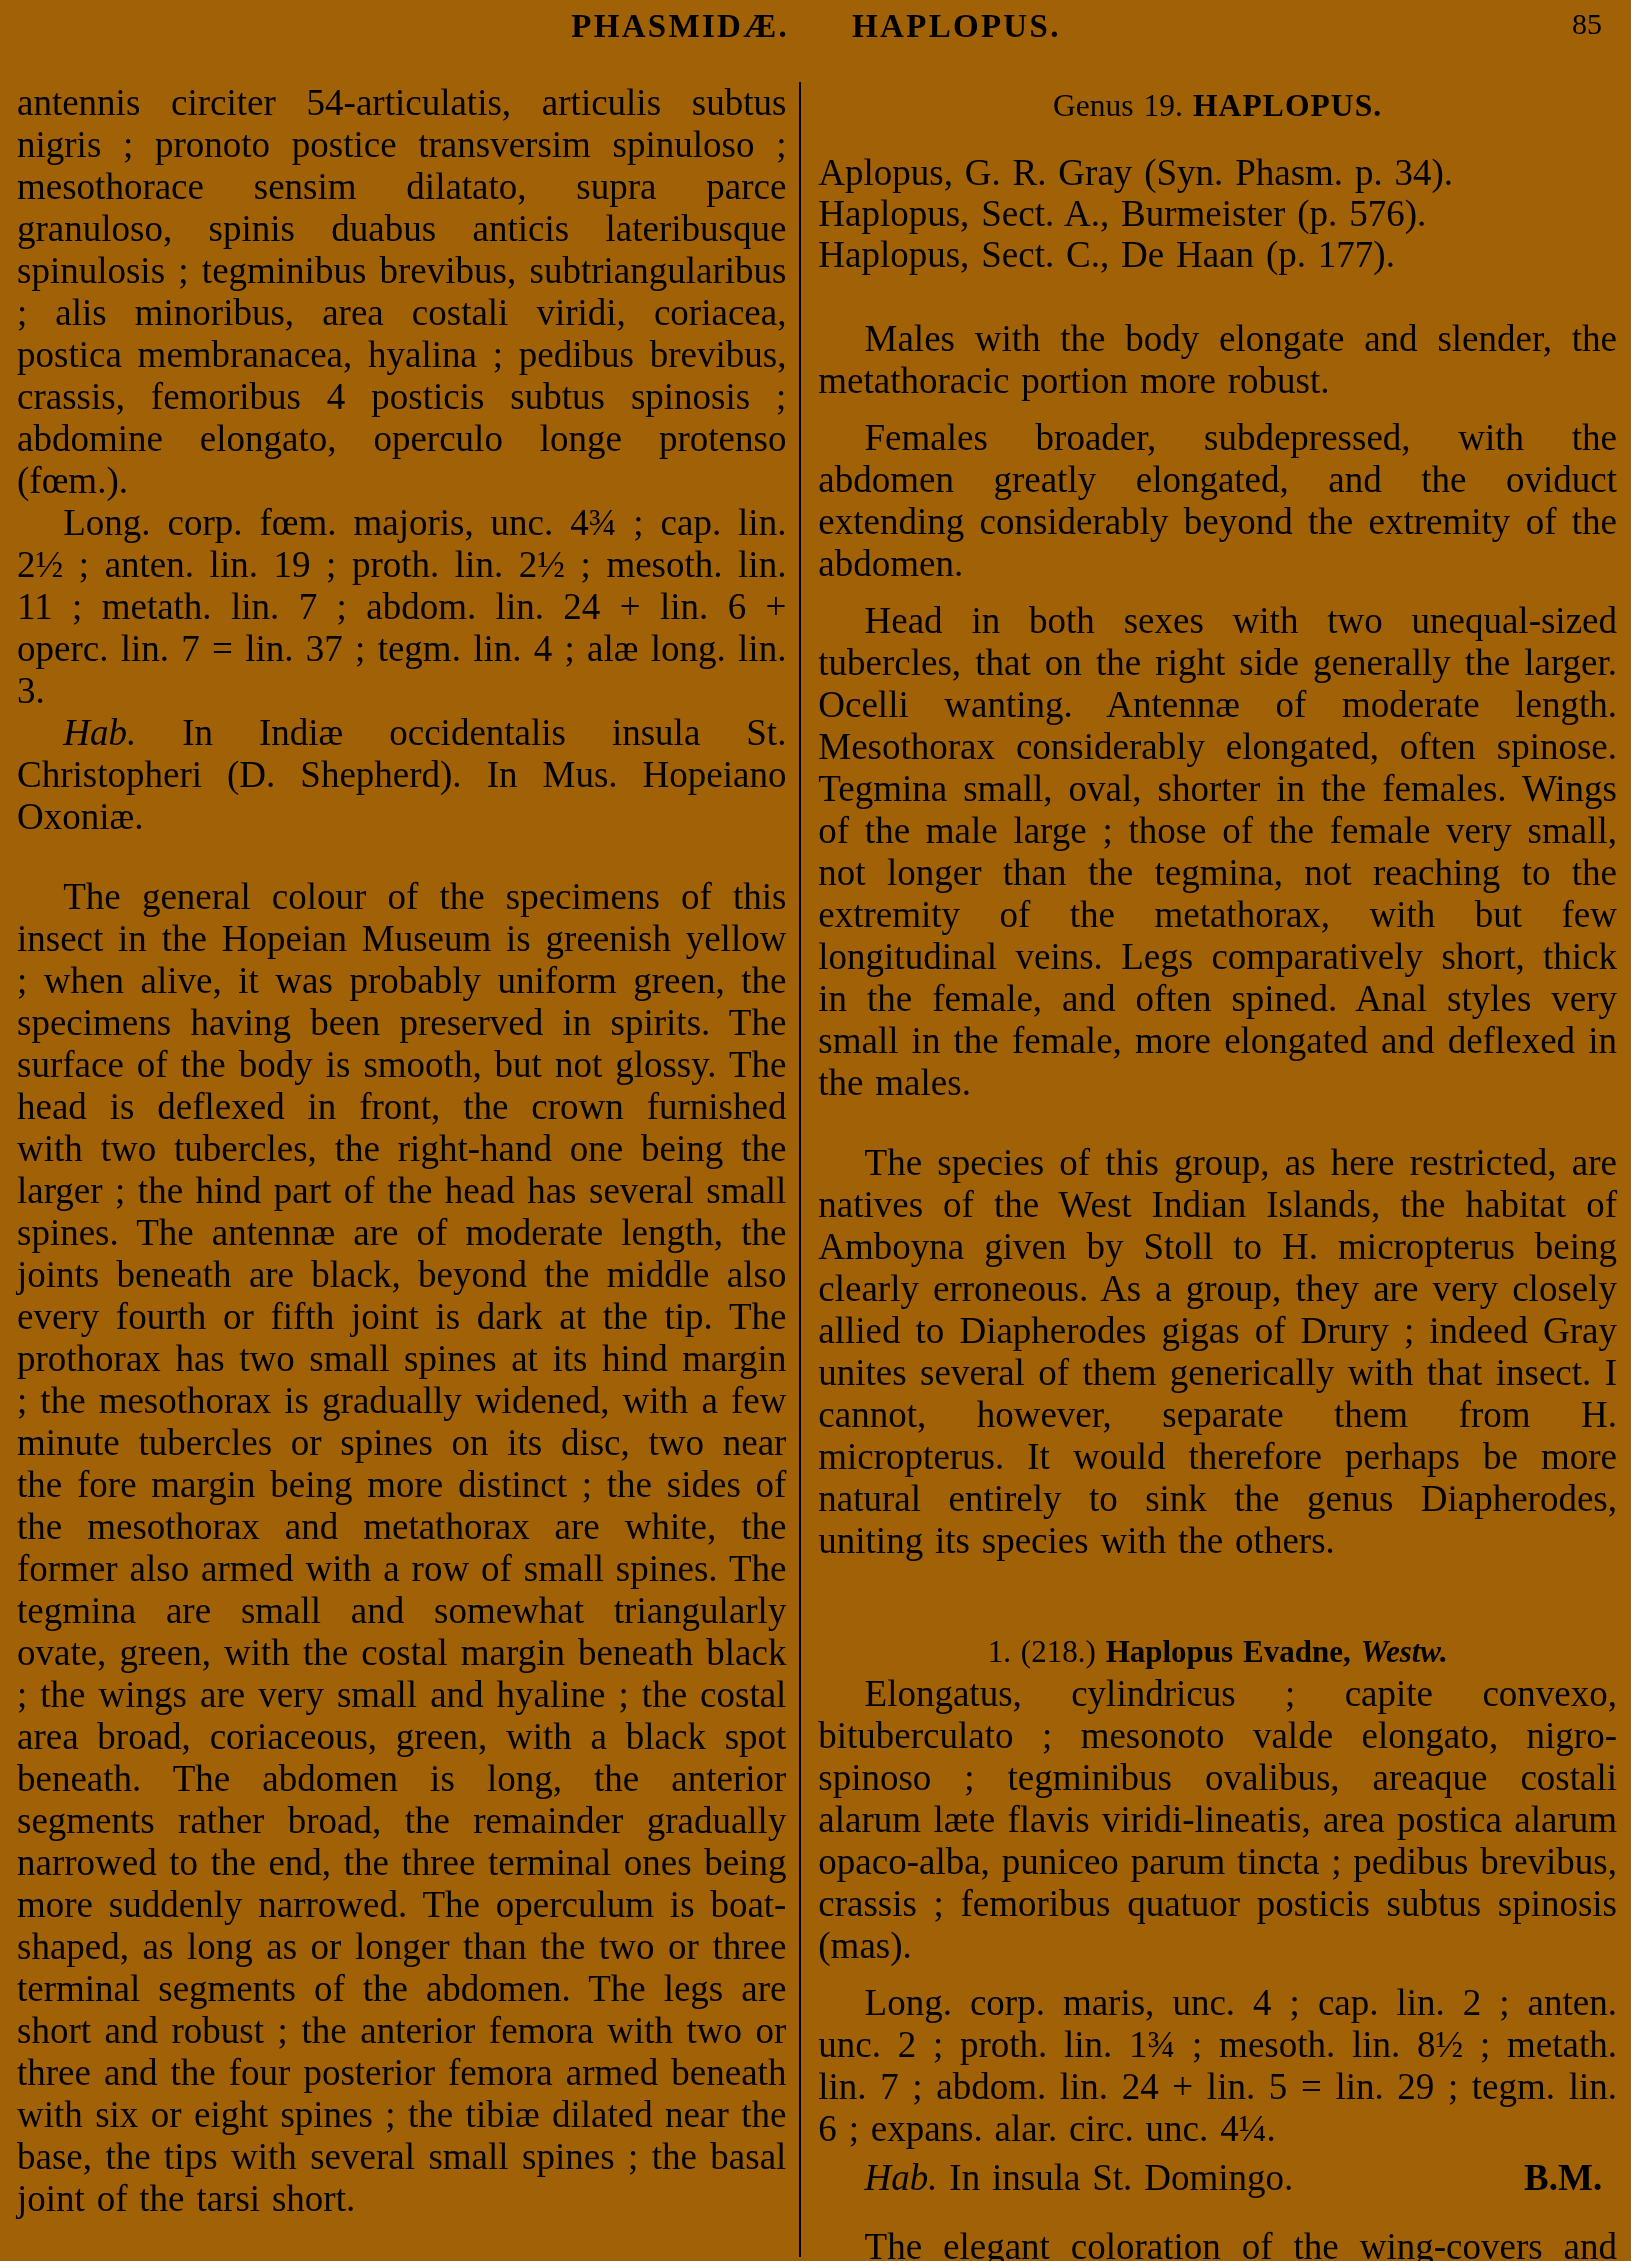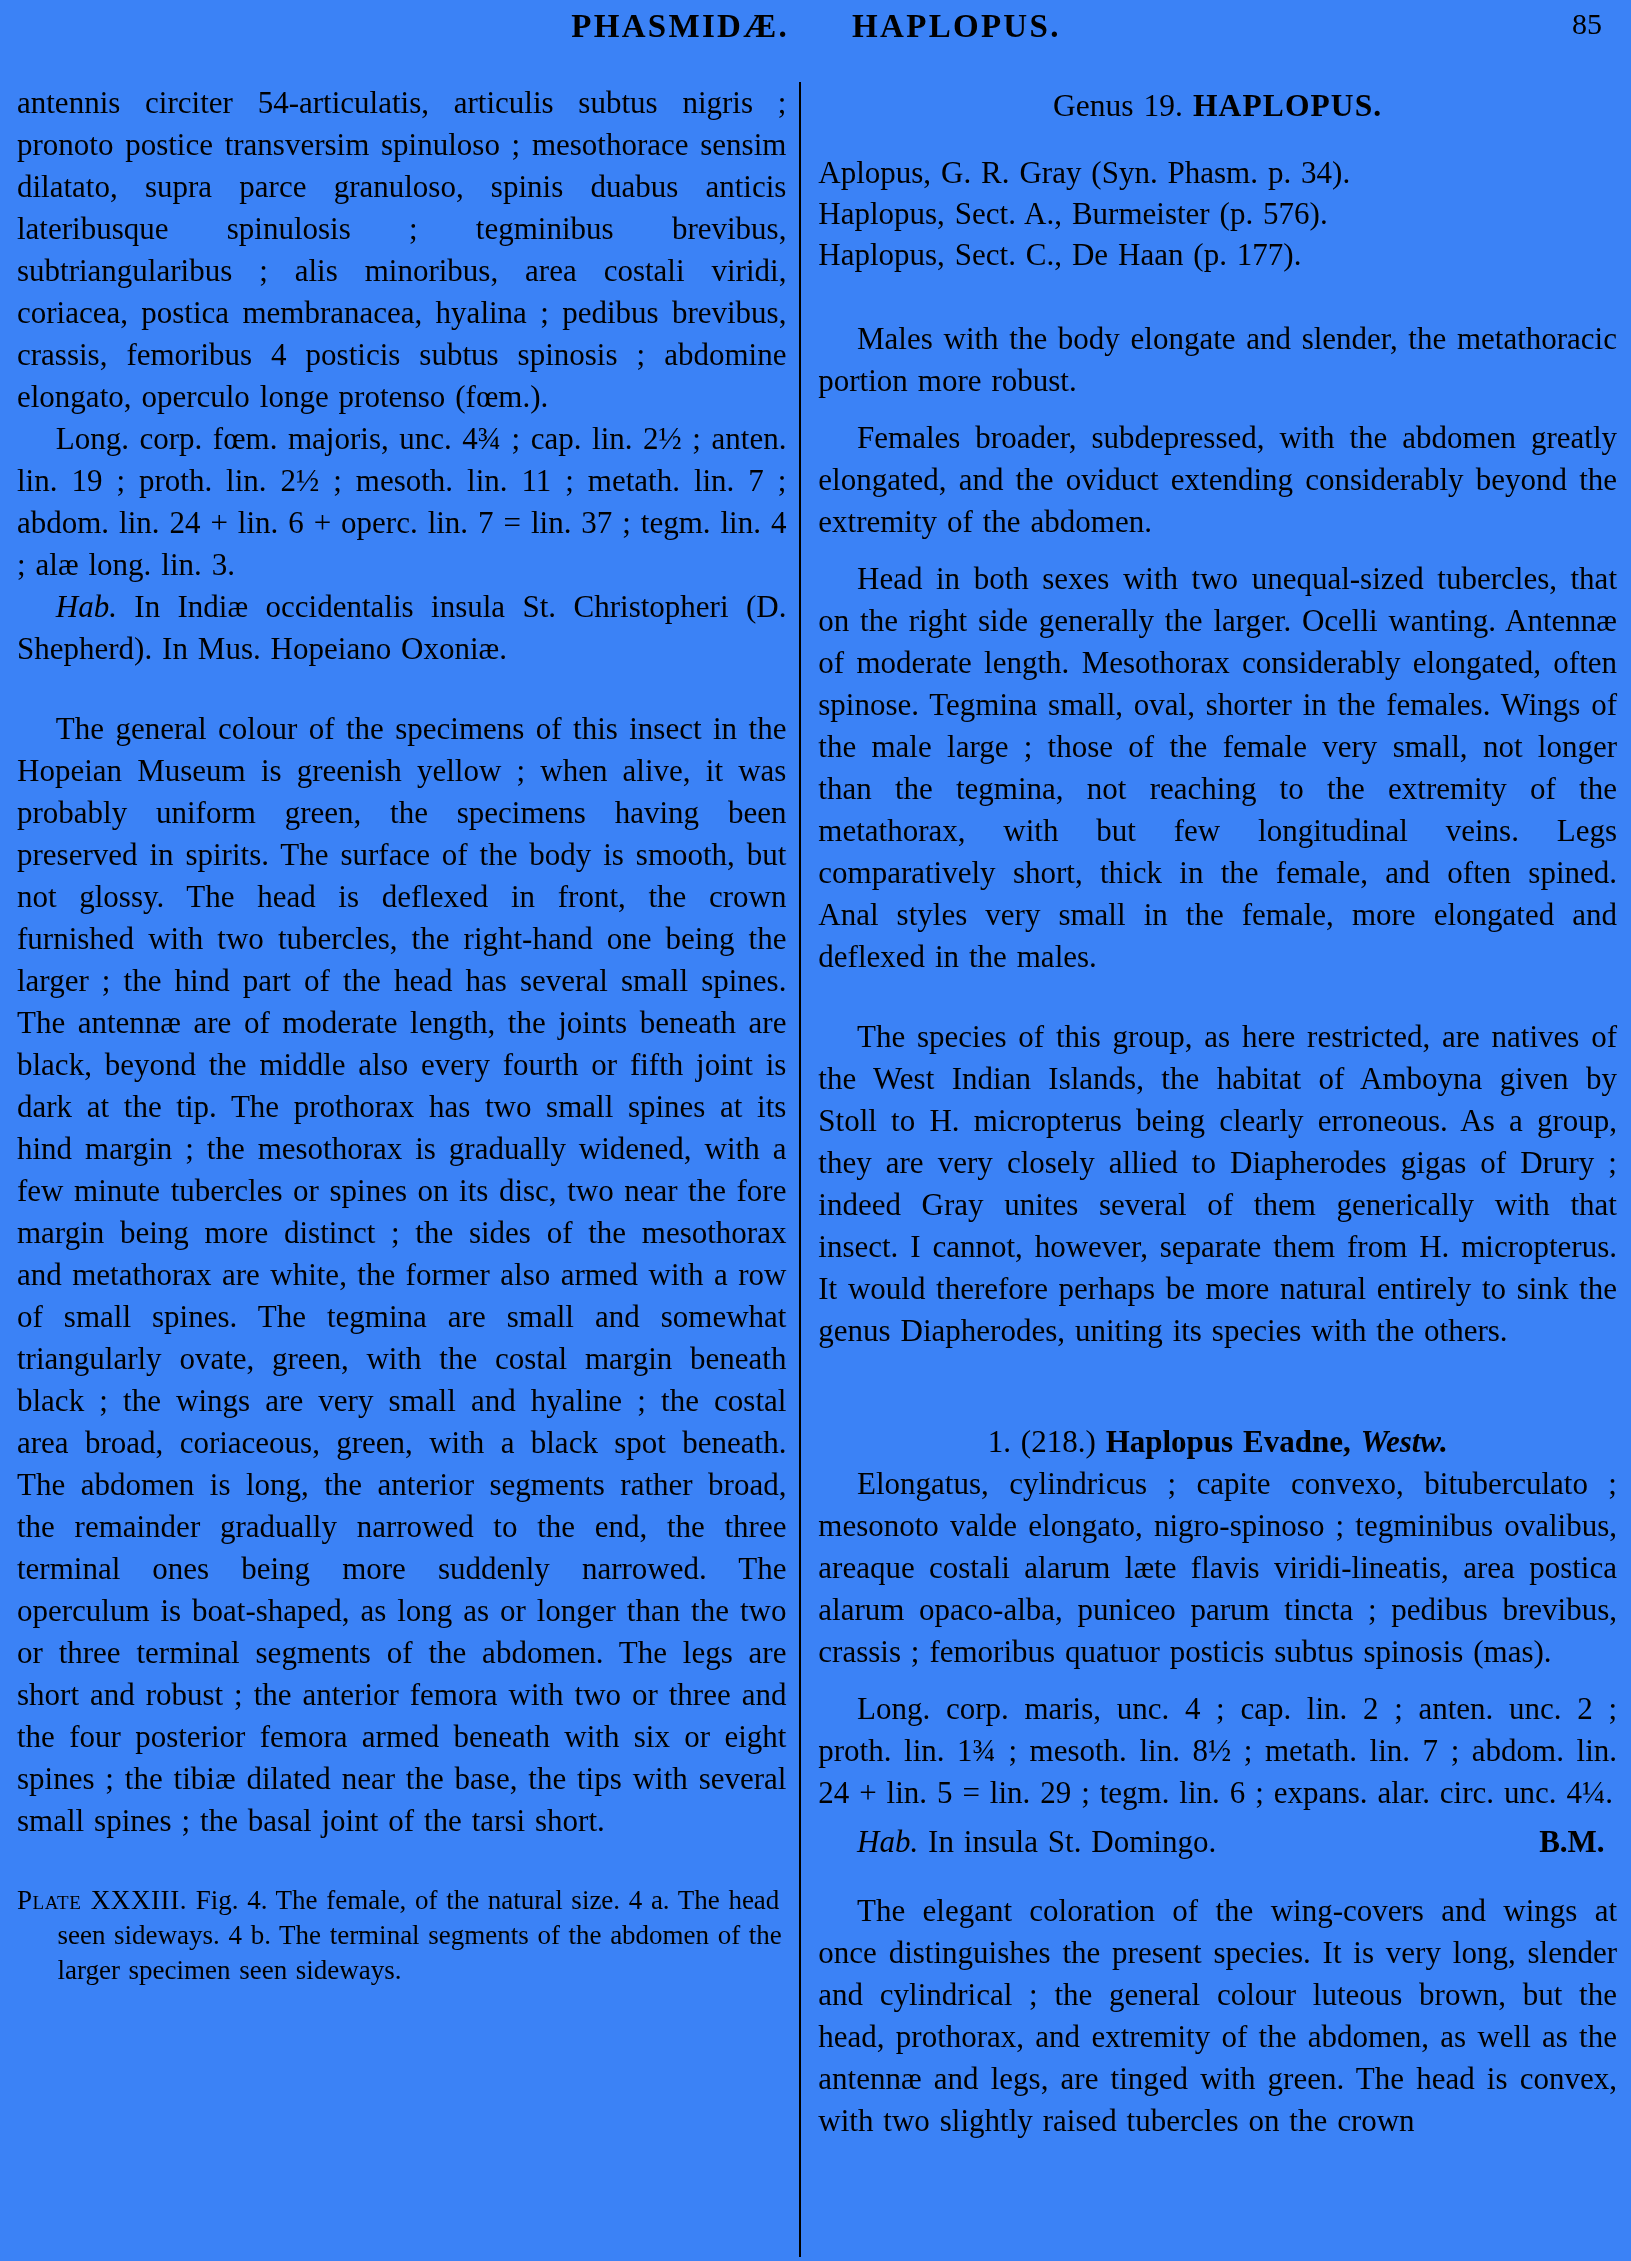--- a/index.html
+++ b/index.html
@@ -1,19 +1,19 @@
 <!DOCTYPE html>
 <html style="font-size:9.2px"><head>
 <meta charset="utf-8">
 <style>
   html,body { margin:0; padding:0; background:#d9d9d9; }
   .page {
     position:relative;
     width:1632px; height:2261px;
-    background:#3b82f6;
+    background:#a16207;
     color:#000;
     font-family:"Liberation Serif","DejaVu Serif",serif;
     box-sizing:border-box;
     overflow:hidden;
   }
   
   .running-head { position:relative; height:68px; padding-top:8px; }
   .head-titles {
     display:flex; justify-content:center; align-items:baseline; gap:63px;
     font-size:33px; font-weight:bold; letter-spacing:2.3px;
@@ -29,21 +29,21 @@
     padding:0 15px 0 17px;
     height:2175px;
     box-sizing:border-box;
   }
   .col-left  { width:782px; padding-right:12.6px; box-sizing:border-box; }
   .divider   { width:2.3px; background:#000; flex:0 0 auto; }
   .col-right { flex:1; padding-left:17px; box-sizing:border-box; }
 
   p {
     margin:0;
-    font-size:31px;
+    font-size:37px;
     line-height:42px;
     text-align:justify;
     word-spacing:0.07em;
   }
   .indent { text-indent:1.25em; }
   .italic { font-style:italic; }
   .gap-md { margin-top:27.5px; }
   .gap-lg { margin-top:38px; }
 
   

